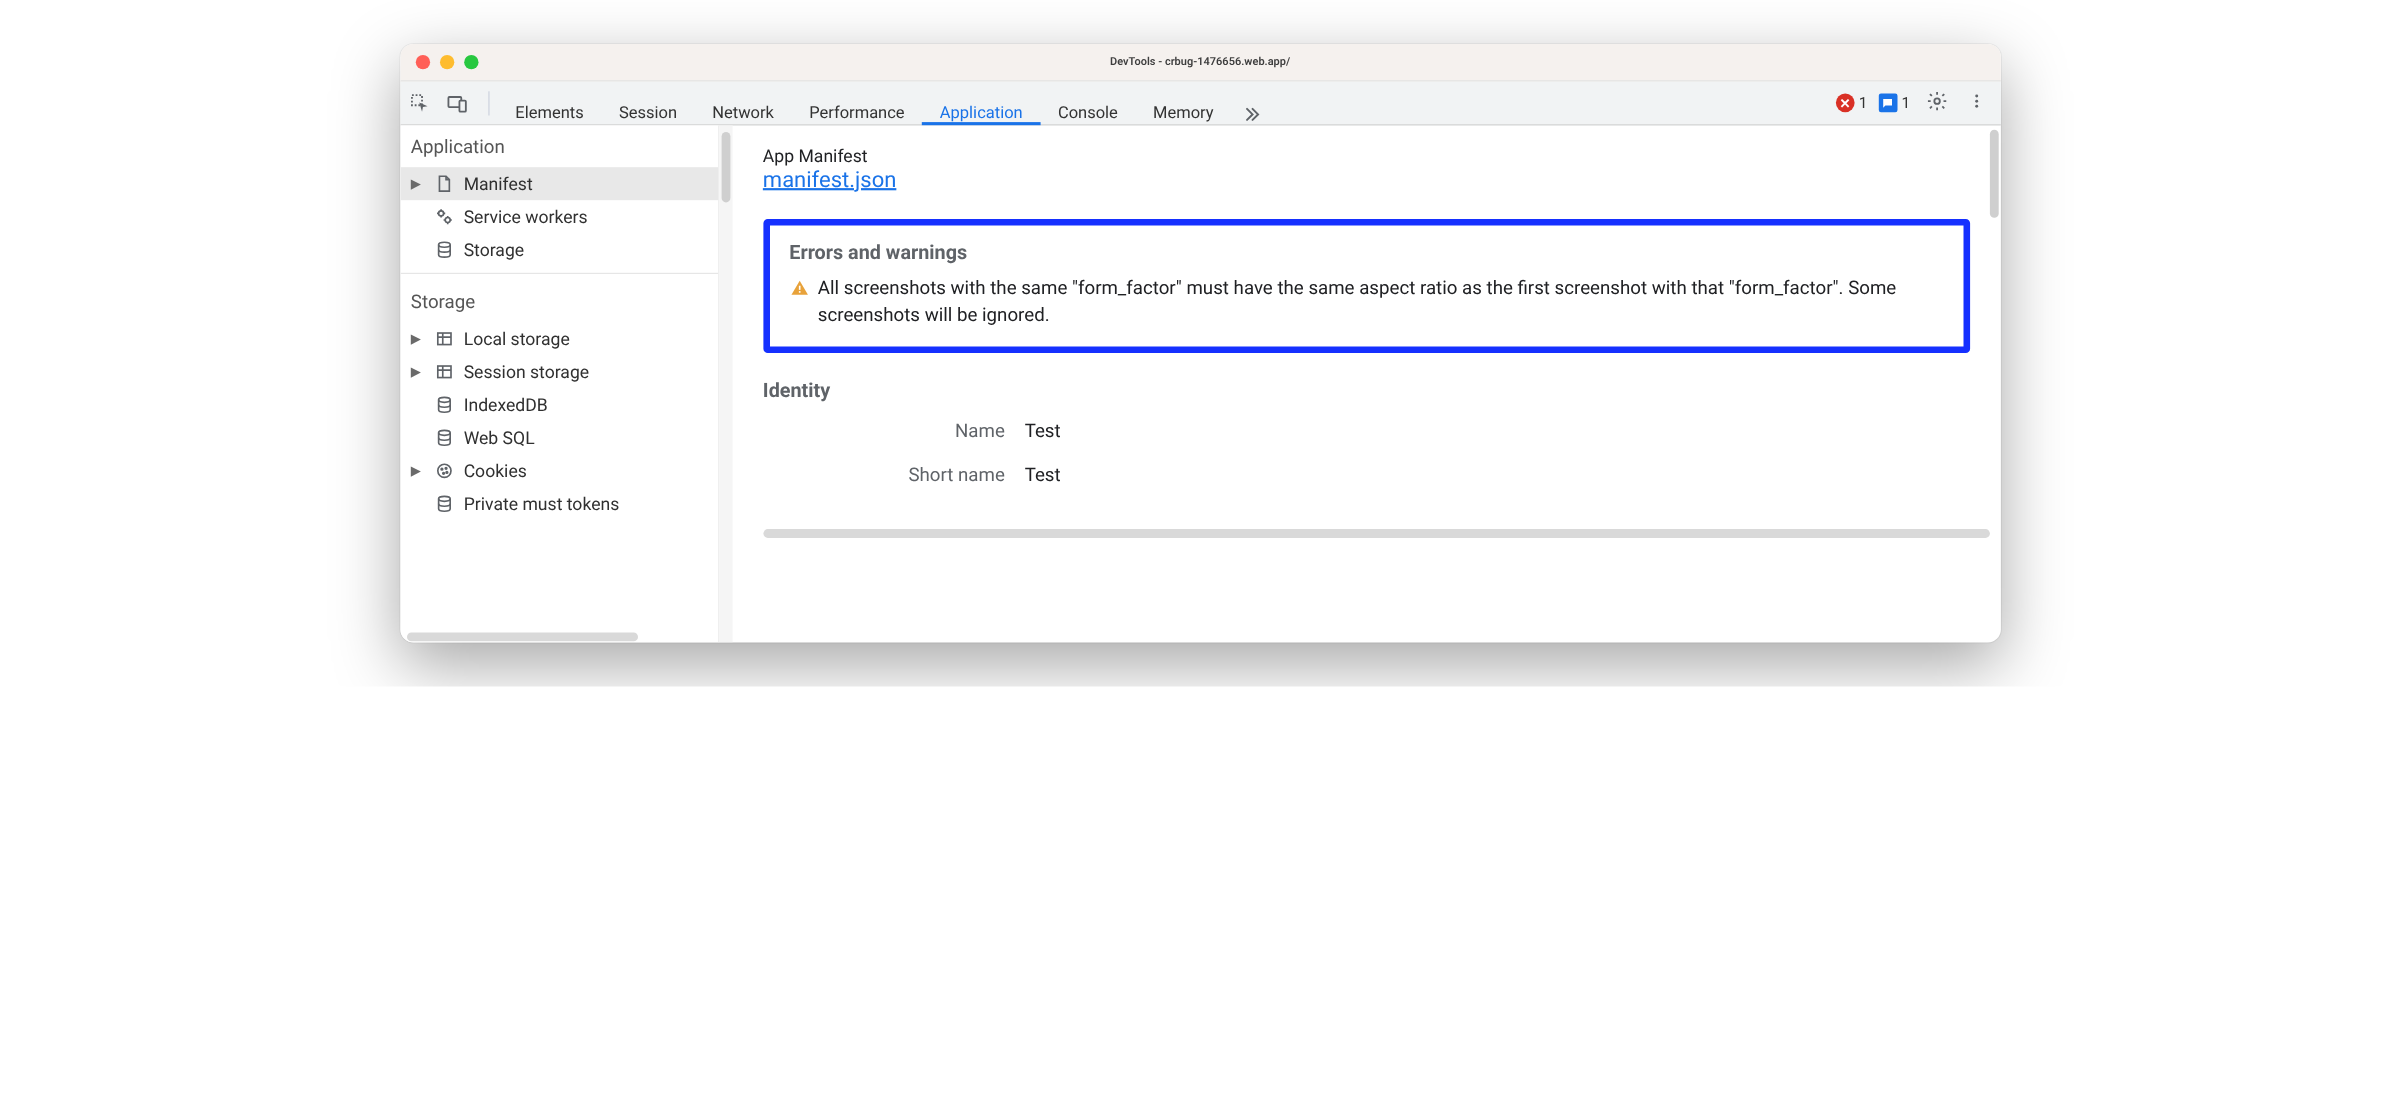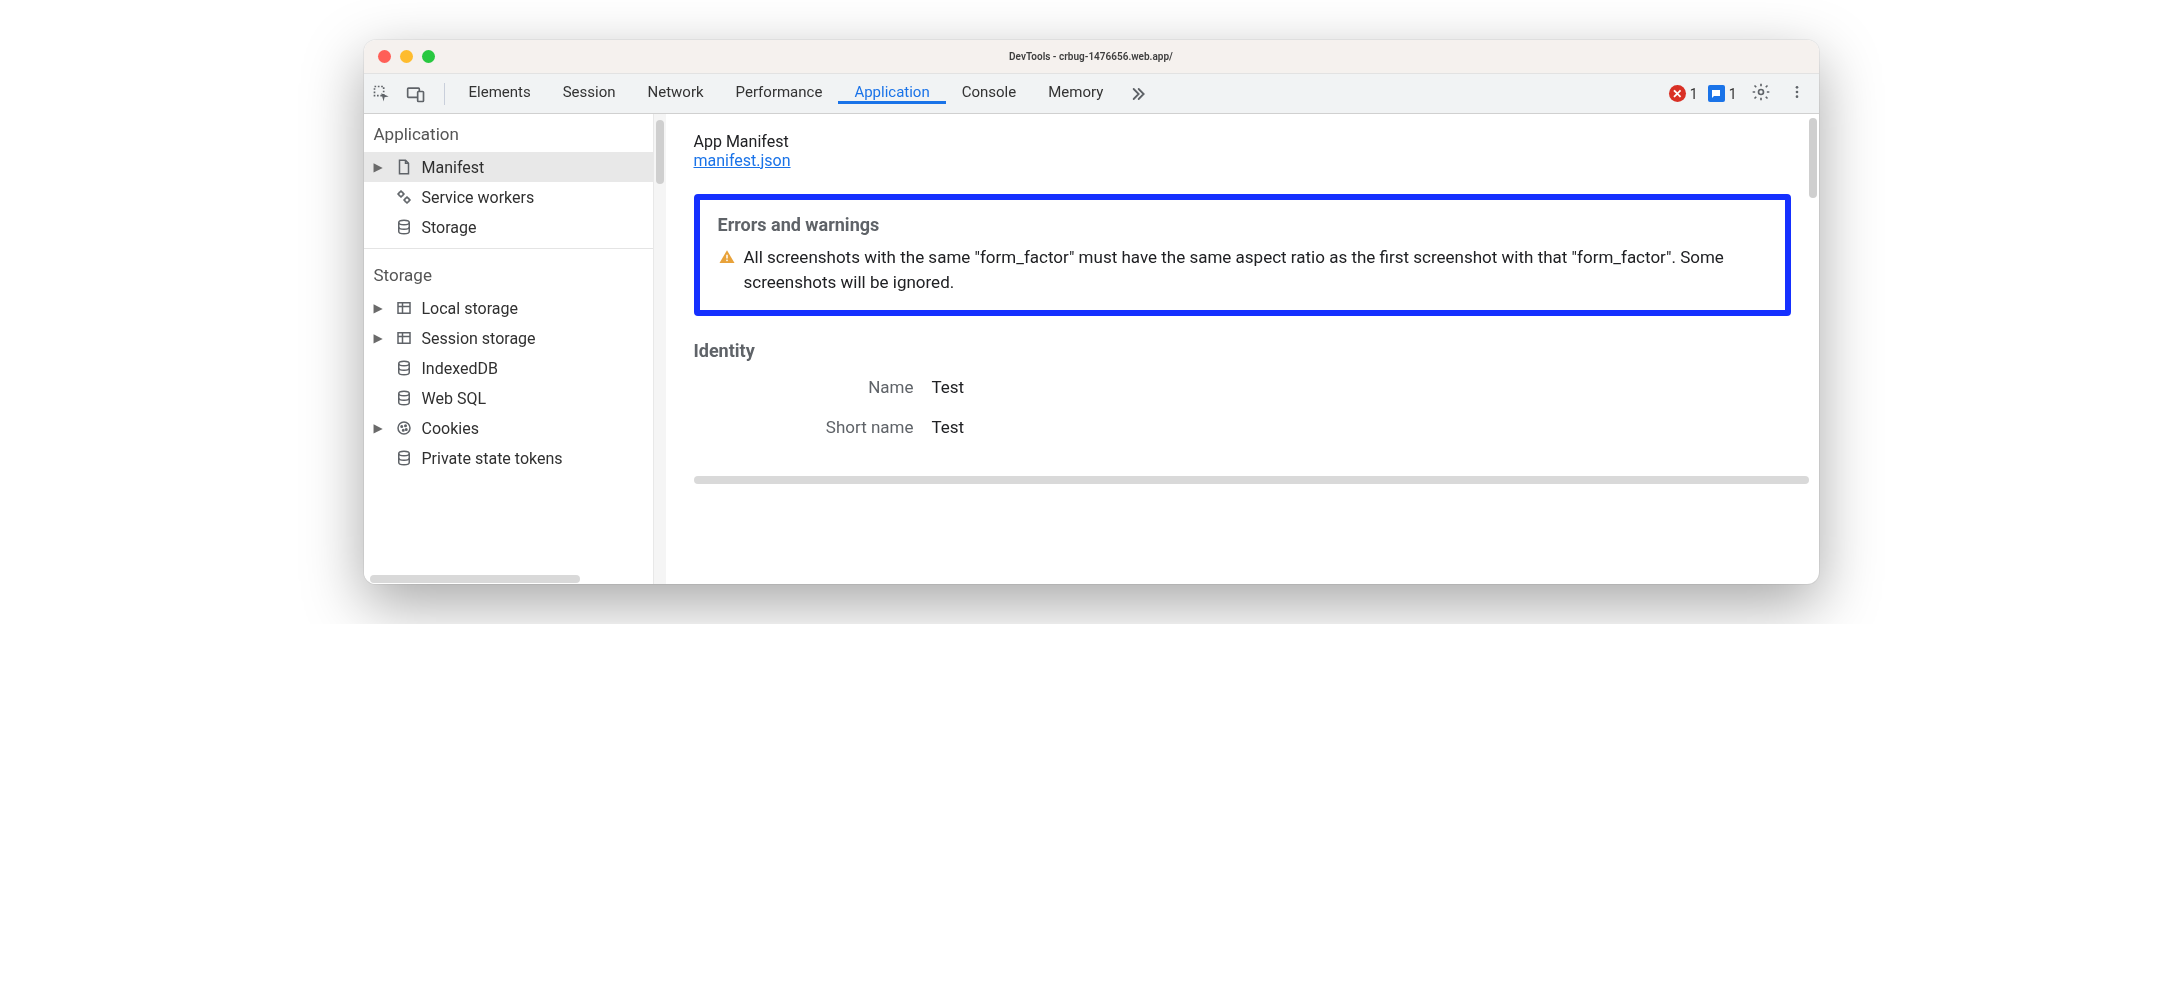--- a/index.html
+++ b/index.html
@@ -41,21 +41,21 @@
     display:flex; align-items:center;
     background:#f1f3f4; height:40px;
     border-bottom:1px solid #d0d0d0;
     padding: 0 6px 0 8px;
     font-size: 15px; color:#333;
   }
   .tb-left { display:flex; align-items:center; gap:14px; }
   .tb-icon { width:20px; height:20px; display:flex; align-items:center; justify-content:center; color:#5f6368; }
   .tb-icon svg { width:20px; height:20px; }
   .tb-divider { width:1px; height:22px; background:#c9cfdb; margin:0 4px; }
-  .tabs { display:flex; align-items:center; height:40px; flex:1; overflow:hidden; margin-left:4px; }
+  .tabs { display:flex; align-items:flex-end; height:40px; flex:1; overflow:hidden; margin-left:4px; }
   .tab {
     padding: 0 16px;
     display:flex; align-items:center;
     color:#333; cursor:pointer; white-space:nowrap;
     border-bottom: 3px solid transparent;
   }
   .tab.active { color:#1a73e8; border-bottom-color:#1a73e8; }
   .overflow-tabs { padding:0 8px; display:flex; align-items:center; color:#5f6368; }
   .tb-right { display:flex; align-items:center; gap:10px; margin-left:auto; padding-right:4px; }
   .count-badge { display:flex; align-items:center; gap:4px; font-size:14px; color:#333; }
@@ -83,21 +83,21 @@
   .sb-ic { width:20px; height:20px; display:flex; align-items:center; justify-content:center; color:#5f6368; flex-shrink:0; }
   .sb-ic svg { width:18px; height:18px; }
   .sb-divider { height:1px; background:#e4e4e4; margin: 6px 0; }
   .sb-track { height:10px; display:flex; align-items:center; padding: 0 6px; }
   .sb-thumb { height:8px; background:#d9d9d9; border-radius:4px; width:210px; }
   .splitter { width:12px; background:#f5f5f5; cursor:col-resize; display:flex; justify-content:center; }
   .splitter-thumb { width:8px; height:64px; background:#cfcfcf; border-radius:4px; margin-top:6px; }
   .main { flex:1; overflow:auto; position:relative; }
   .main-inner { padding: 18px 28px 20px 28px; }
   h1.manifest-h { font-size:16px; font-weight:400; color:#202124; margin-bottom:0; }
-  a.manifest-link { color:#1a73e8; font-size:16px; text-decoration:underline; }
+  a.manifest-link { color:#1a73e8; font-size:20px; text-decoration:underline; }
   .card {
     border:6px solid #1530ff; border-radius:4px;
     padding: 14px 18px 16px 18px; margin-top: 24px;
   }
   .card h2 { font-size:18px; font-weight:700; color:#5f6368; margin-bottom:10px; }
   .warn-row { display:flex; align-items:flex-start; gap:8px; font-size:17px; color:#202124; line-height:1.45; }
   .warn-tri { width:18px; height:18px; flex-shrink:0; margin-top:3px; }
   .section-h { font-size:18px; font-weight:700; color:#5f6368; margin-top:24px; margin-bottom:16px; }
   .kv { display:flex; gap:18px; margin: 10px 0 20px 0; font-size:17px; }
   .kv .k { width:220px; text-align:right; color:#5f6368; }
@@ -291,21 +291,21 @@
 
         <div class="sb-item">
           <span class="sb-arrow"></span>
           <span class="sb-ic">
             <svg viewBox="0 0 24 24" fill="none" stroke="currentColor" stroke-width="2">
                 <ellipse cx="12" cy="6" rx="7" ry="3"></ellipse>
                 <path d="M5 6v12c0 1.7 3.1 3 7 3s7-1.3 7-3V6"></path>
                 <path d="M5 12c0 1.7 3.1 3 7 3s7-1.3 7-3"></path>
               </svg>
           </span>
-          <span>Private state tokens</span>
+          <span>Private must tokens</span>
         </div>
       </div>
       <div class="sb-track">
           <div class="sb-thumb"></div>
         </div>
     </div>
 
     <div class="splitter">
       <div class="splitter-thumb"></div>
     </div>

